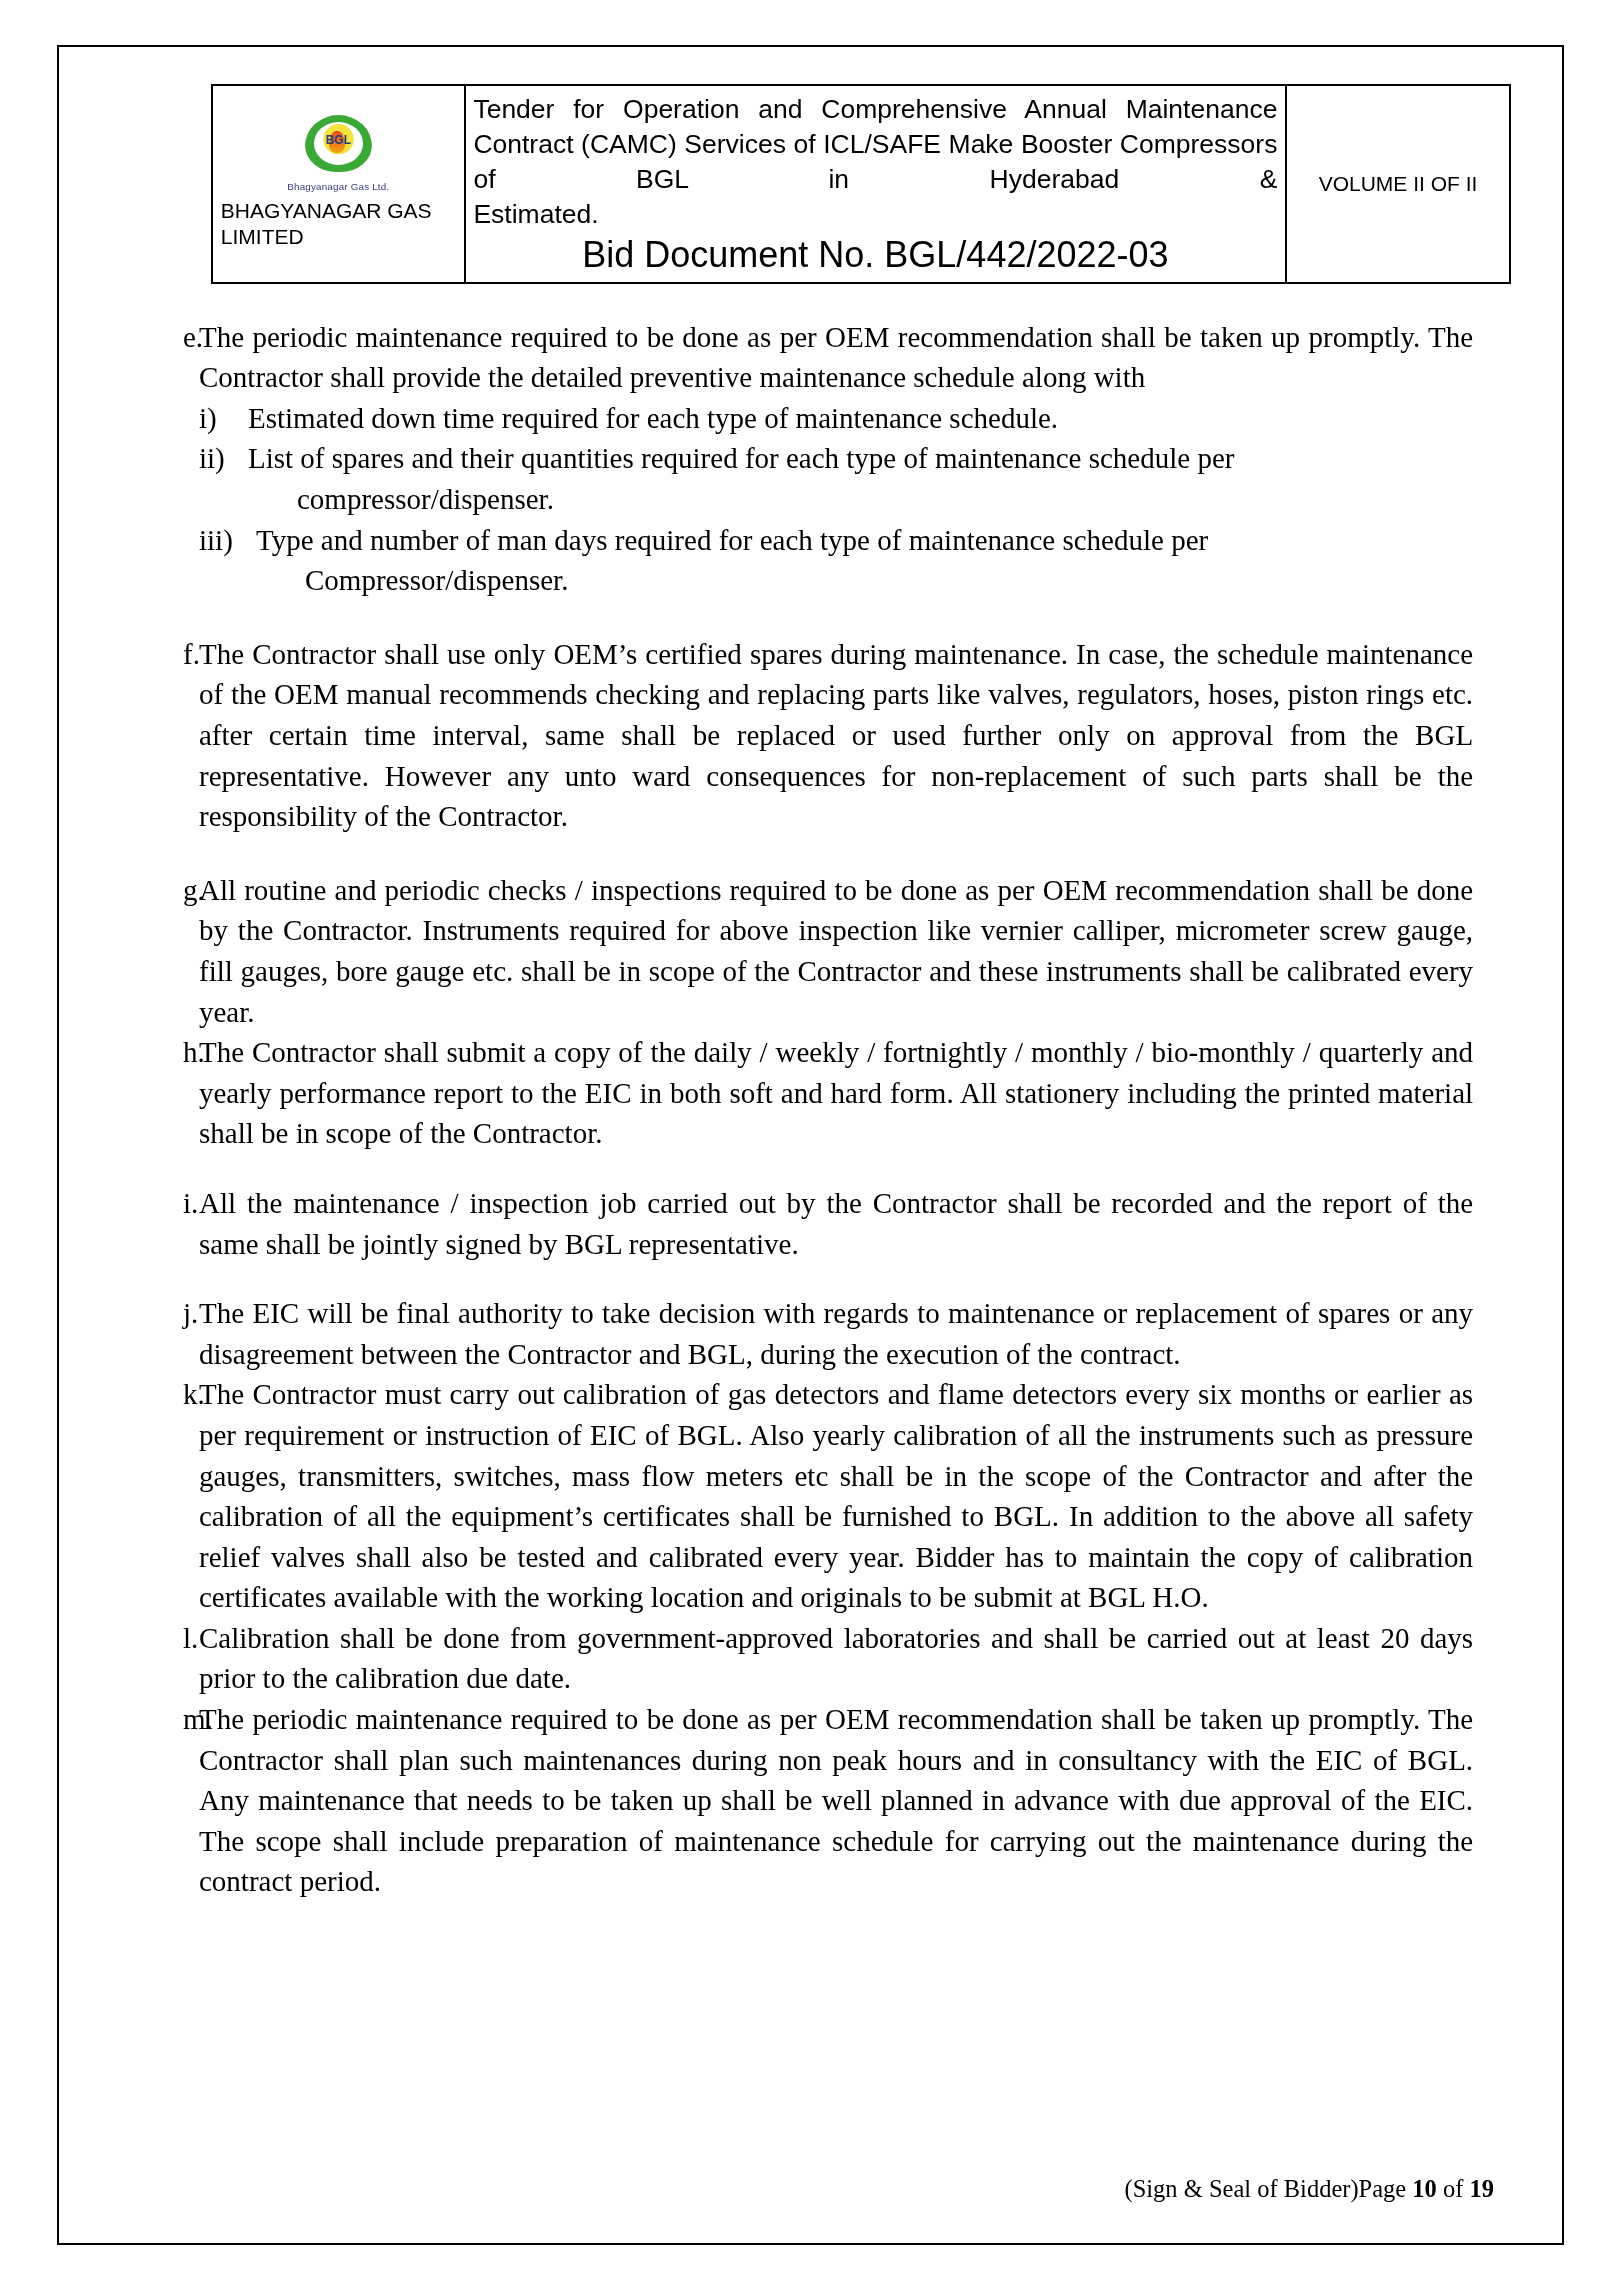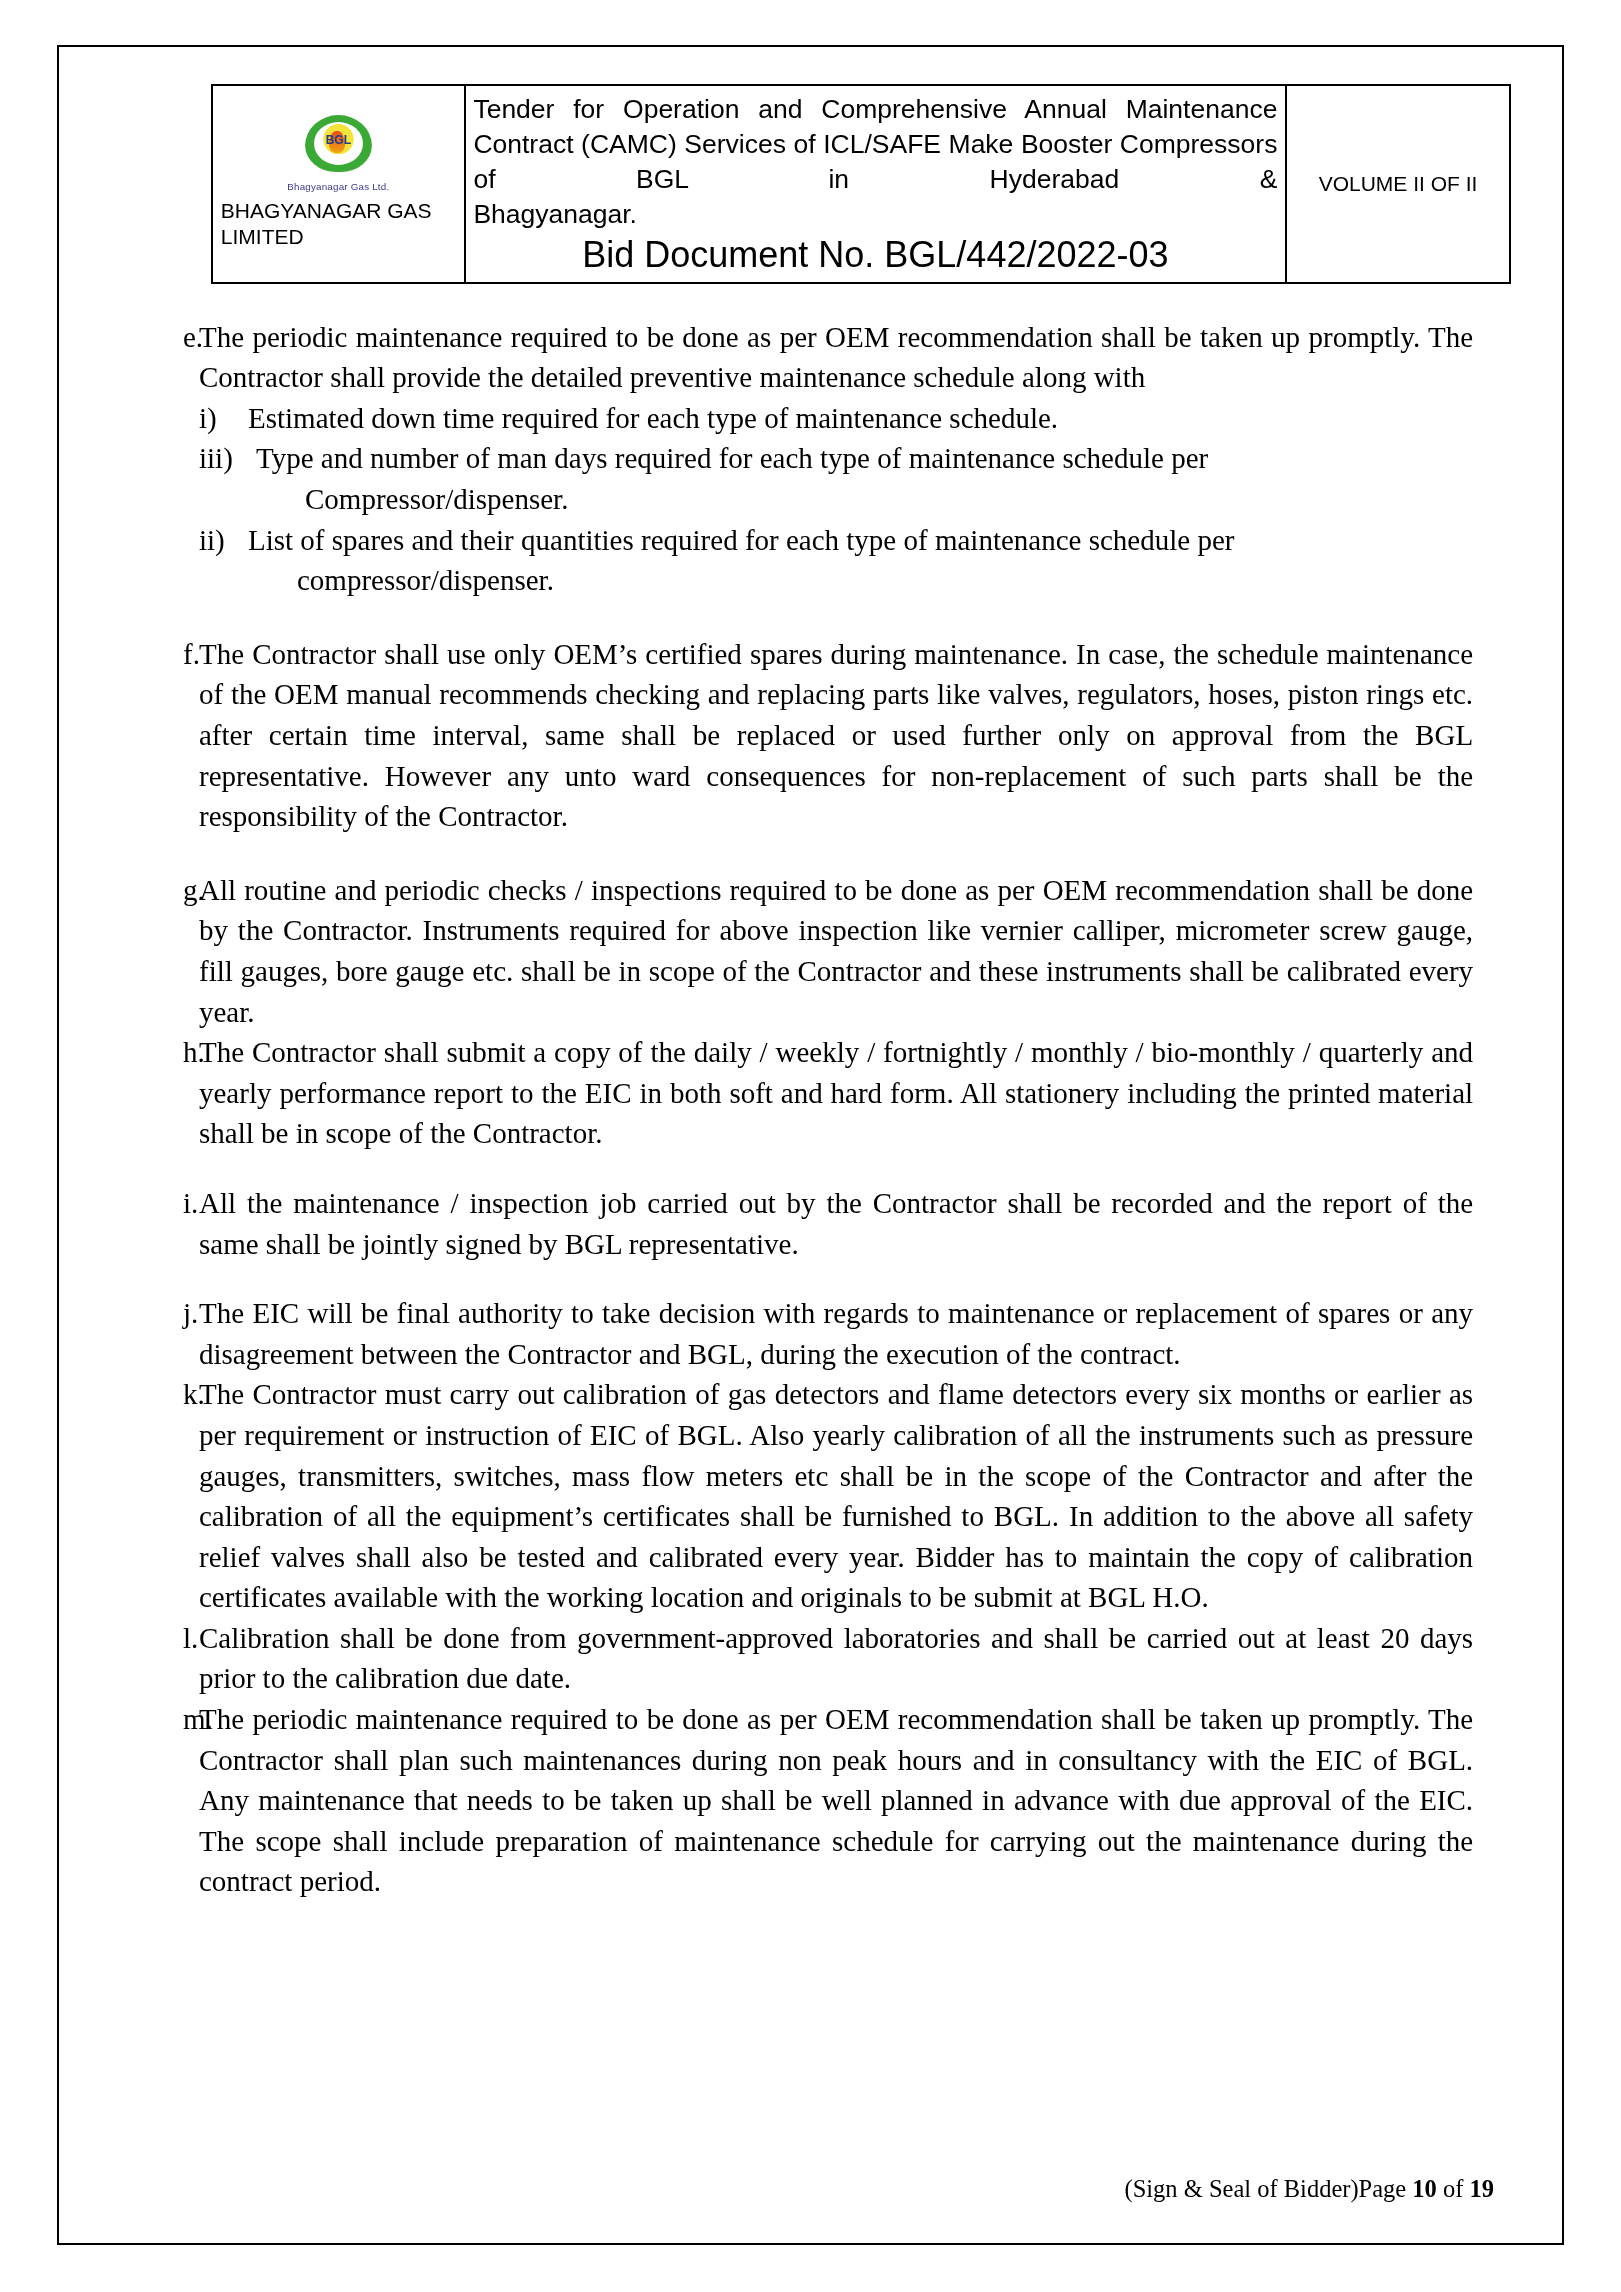--- a/index.html
+++ b/index.html
@@ -223,46 +223,46 @@
             <div class="logo-gear"></div>
             <div class="logo-flame"></div>
             <div class="logo-bgl">BGL</div>
           </div>
           <div class="logo-caption">Bhagyanagar Gas Ltd.</div>
           <div class="company-name">BHAGYANAGAR GAS LIMITED</div>
         </td>
         <td class="title-cell">
           <div class="tender-title">
             <span>Tender for Operation and Comprehensive Annual Maintenance Contract (CAMC) Services of ICL/SAFE Make Booster Compressors of BGL in Hyderabad &amp;</span>
-            <span class="last-line">Bhagyanagar.</span>
+            <span class="last-line">Estimated.</span>
           </div>
           <div class="bid-no">Bid Document No. BGL/442/2022-03</div>
         </td>
         <td class="volume-cell">VOLUME II OF II</td>
       </tr>
     </tbody>
       </table>
 
     <ul class="body-list">
 
       <li>
         <span class="marker">e.</span>
         <span class="txt">
           <span>The periodic maintenance required to be done as per OEM recommendation shall be taken up promptly. The Contractor shall provide the detailed preventive maintenance schedule along with</span>
           <span class="subitem">
             <span class="smarker">i)</span>
             <span class="stxt">Estimated down time required for each type of maintenance schedule.</span>
           </span>
+          <span class="subitem">
+            <span class="smarker">ii)</span>
+            <span class="stxt hang">List of spares and their quantities required for each type of maintenance schedule per compressor/dispenser.</span>
+          </span>
           <span class="subitem wide">
             <span class="smarker">iii)</span>
             <span class="stxt hang">Type and number of man days required for each type of maintenance schedule per Compressor/dispenser.</span>
-          </span>
-          <span class="subitem">
-            <span class="smarker">ii)</span>
-            <span class="stxt hang">List of spares and their quantities required for each type of maintenance schedule per compressor/dispenser.</span>
           </span>
         </span>
       </li>
 
       <li class="gap-l"></li>
 
       <li>
         <span class="marker">f.</span>
         <span class="txt">The Contractor shall use only OEM’s certified spares during maintenance. In case, the schedule maintenance of the OEM manual recommends checking and replacing parts like valves, regulators, hoses, piston rings etc. after certain time interval, same shall be replaced or used further only on approval from the BGL representative. However any unto ward consequences for non-replacement of such parts shall be the responsibility of the Contractor.</span>
       </li>

